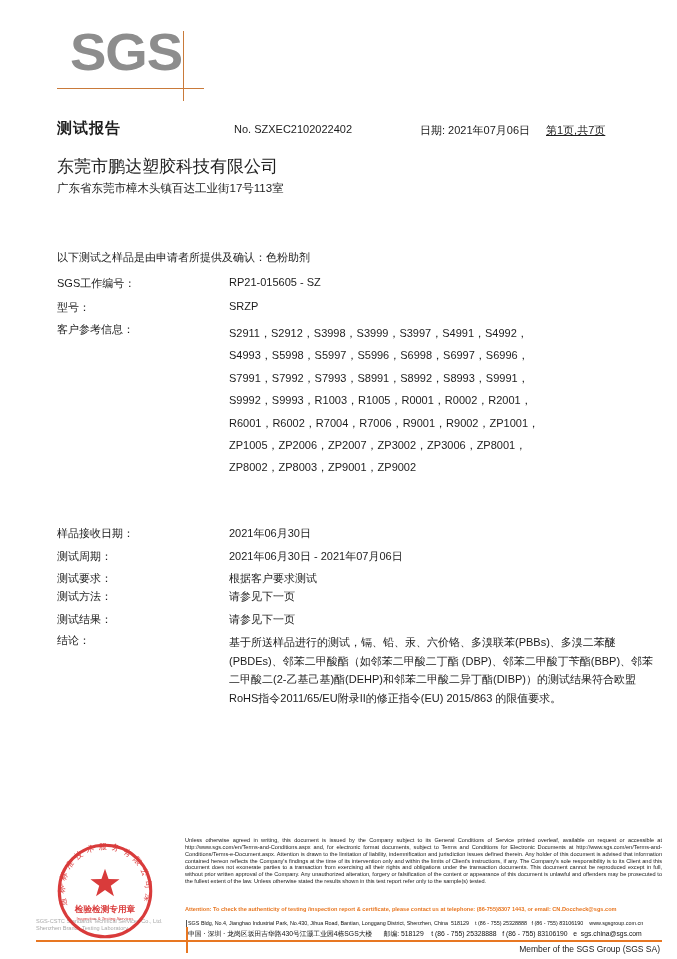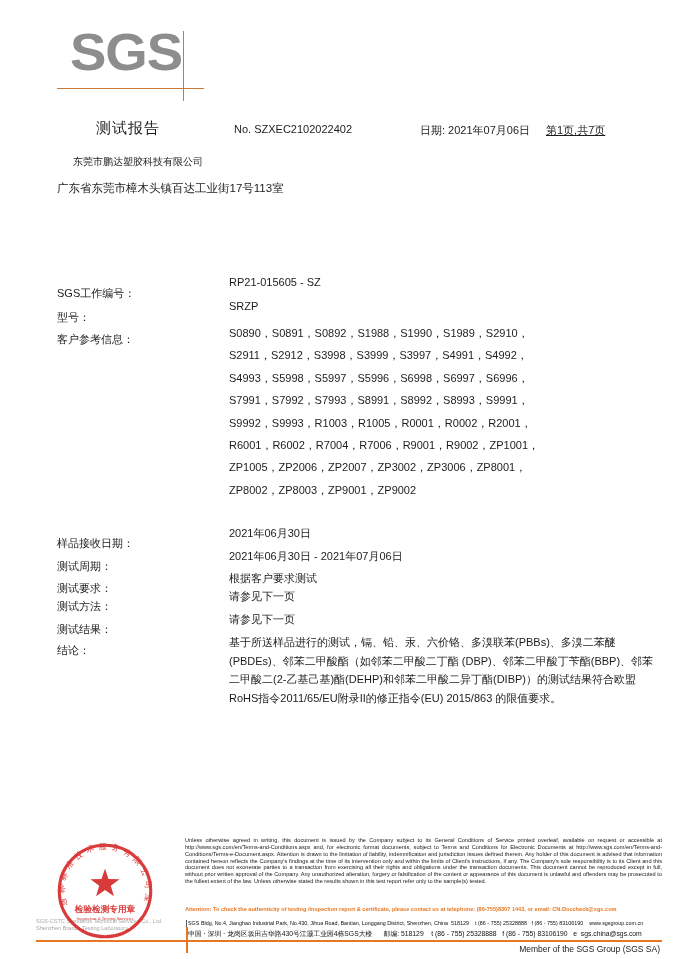--- a/index.html
+++ b/index.html
@@ -8,31 +8,31 @@
   #page { position:relative; width:677px; height:959px; background:#fff; overflow:hidden; }
 
   
   .logo { position:absolute; left:70px; top:24px; font-size:52px; font-weight:bold;
           color:#8d8d8d; letter-spacing:-1px; transform:scaleX(1.05); transform-origin:left top; line-height:1.1; }
   .cropline { position:absolute; background:#c97a3a; }
   .crop-h  { left:57px; top:88px; width:147px; height:1px; }
   .crop-v  { left:183px; top:31px; width:1px; height:70px; }
 
   
-  .title      { position:absolute; left:57px; top:119px; font-size:15px; font-weight:normal; letter-spacing:1px;margin-left:39px; }
+  .title      { position:absolute; left:57px; top:119px; font-size:15px; font-weight:bold; letter-spacing:1px; }
   .report-no  { position:absolute; left:228px; top:123px; font-size:11px;margin-left:6px; }
   .date       { position:absolute; left:420px; top:123px; font-size:11px;text-align:right; }
   .page-ind   { position:absolute; left:546px; top:123px; font-size:11px;text-decoration:underline; }
-  .applicant  { position:absolute; left:57px; top:155px; font-size:10px;margin-left:16px; }
+  .applicant  { position:absolute; left:57px; top:155px; font-size:17px; }
   .applicant-addr { position:absolute; left:57px; top:181px; font-size:11.5px; }
 
   
   .statement { position:absolute; left:57px; top:250px; font-size:11px; }
   .frow  { position:absolute; left:0; width:677px; font-size:11px; }
-  .frow .lbl { position:absolute; left:57px; white-space:nowrap;margin-top:10px; }
+  .frow .lbl { position:absolute; left:57px; white-space:nowrap; }
   .frow .val { position:absolute; left:229px; width:433px; }
   .reflines  { line-height:22.4px; white-space:nowrap; }
   .conclusion { line-height:18.6px; text-align:left; }
 
   
   .disclaimer { position:absolute; left:185px; top:837px; width:477px; font-size:5.6px;
                 line-height:6.85px; text-align:justify; color:#1a1a1a; }
   .attention  { position:absolute; left:185px; top:906px; width:477px; font-size:5.6px;
                 line-height:6.6px; color:#e87722; font-weight:bold; }
   .addr-en   { position:absolute; left:188px; top:920px; width:474px; font-size:5.4px; color:#111; white-space:pre; }
@@ -57,35 +57,35 @@
   <div class="cropline crop-h"></div>
   <div class="cropline crop-v"></div>
 
   <div class="title">测试报告</div>
   <div class="report-no">No. SZXEC2102022402</div>
   <div class="date">日期: 2021年07月06日</div>
   <div class="page-ind">第1页,共7页</div>
   <div class="applicant">东莞市鹏达塑胶科技有限公司</div>
   <div class="applicant-addr">广东省东莞市樟木头镇百达工业街17号113室</div>
 
+  <div class="statement">以下测试之样品是由申请者所提供及确认：色粉助剂</div>
 
   <div class="frow" style="top:276px">
     <span class="lbl">SGS工作编号：</span>
     <span class="val">RP21-015605 - SZ</span>
   </div>
 
   <div class="frow" style="top:300px">
     <span class="lbl">型号：</span>
     <span class="val">SRZP</span>
   </div>
 
   <div class="frow" style="top:322px">
     <span class="lbl">客户参考信息：</span>
     <div class="val reflines">
-      <div>S0890，S0891，S0892，S1988，S1990，S1989，S2910，</div>
       <div>S2911，S2912，S3998，S3999，S3997，S4991，S4992，</div>
       <div>S4993，S5998，S5997，S5996，S6998，S6997，S6996，</div>
       <div>S7991，S7992，S7993，S8991，S8992，S8993，S9991，</div>
       <div>S9992，S9993，R1003，R1005，R0001，R0002，R2001，</div>
       <div>R6001，R6002，R7004，R7006，R9001，R9002，ZP1001，</div>
       <div>ZP1005，ZP2006，ZP2007，ZP3002，ZP3006，ZP8001，</div>
       <div>ZP8002，ZP8003，ZP9001，ZP9002</div>
     </div>
   </div>
 

